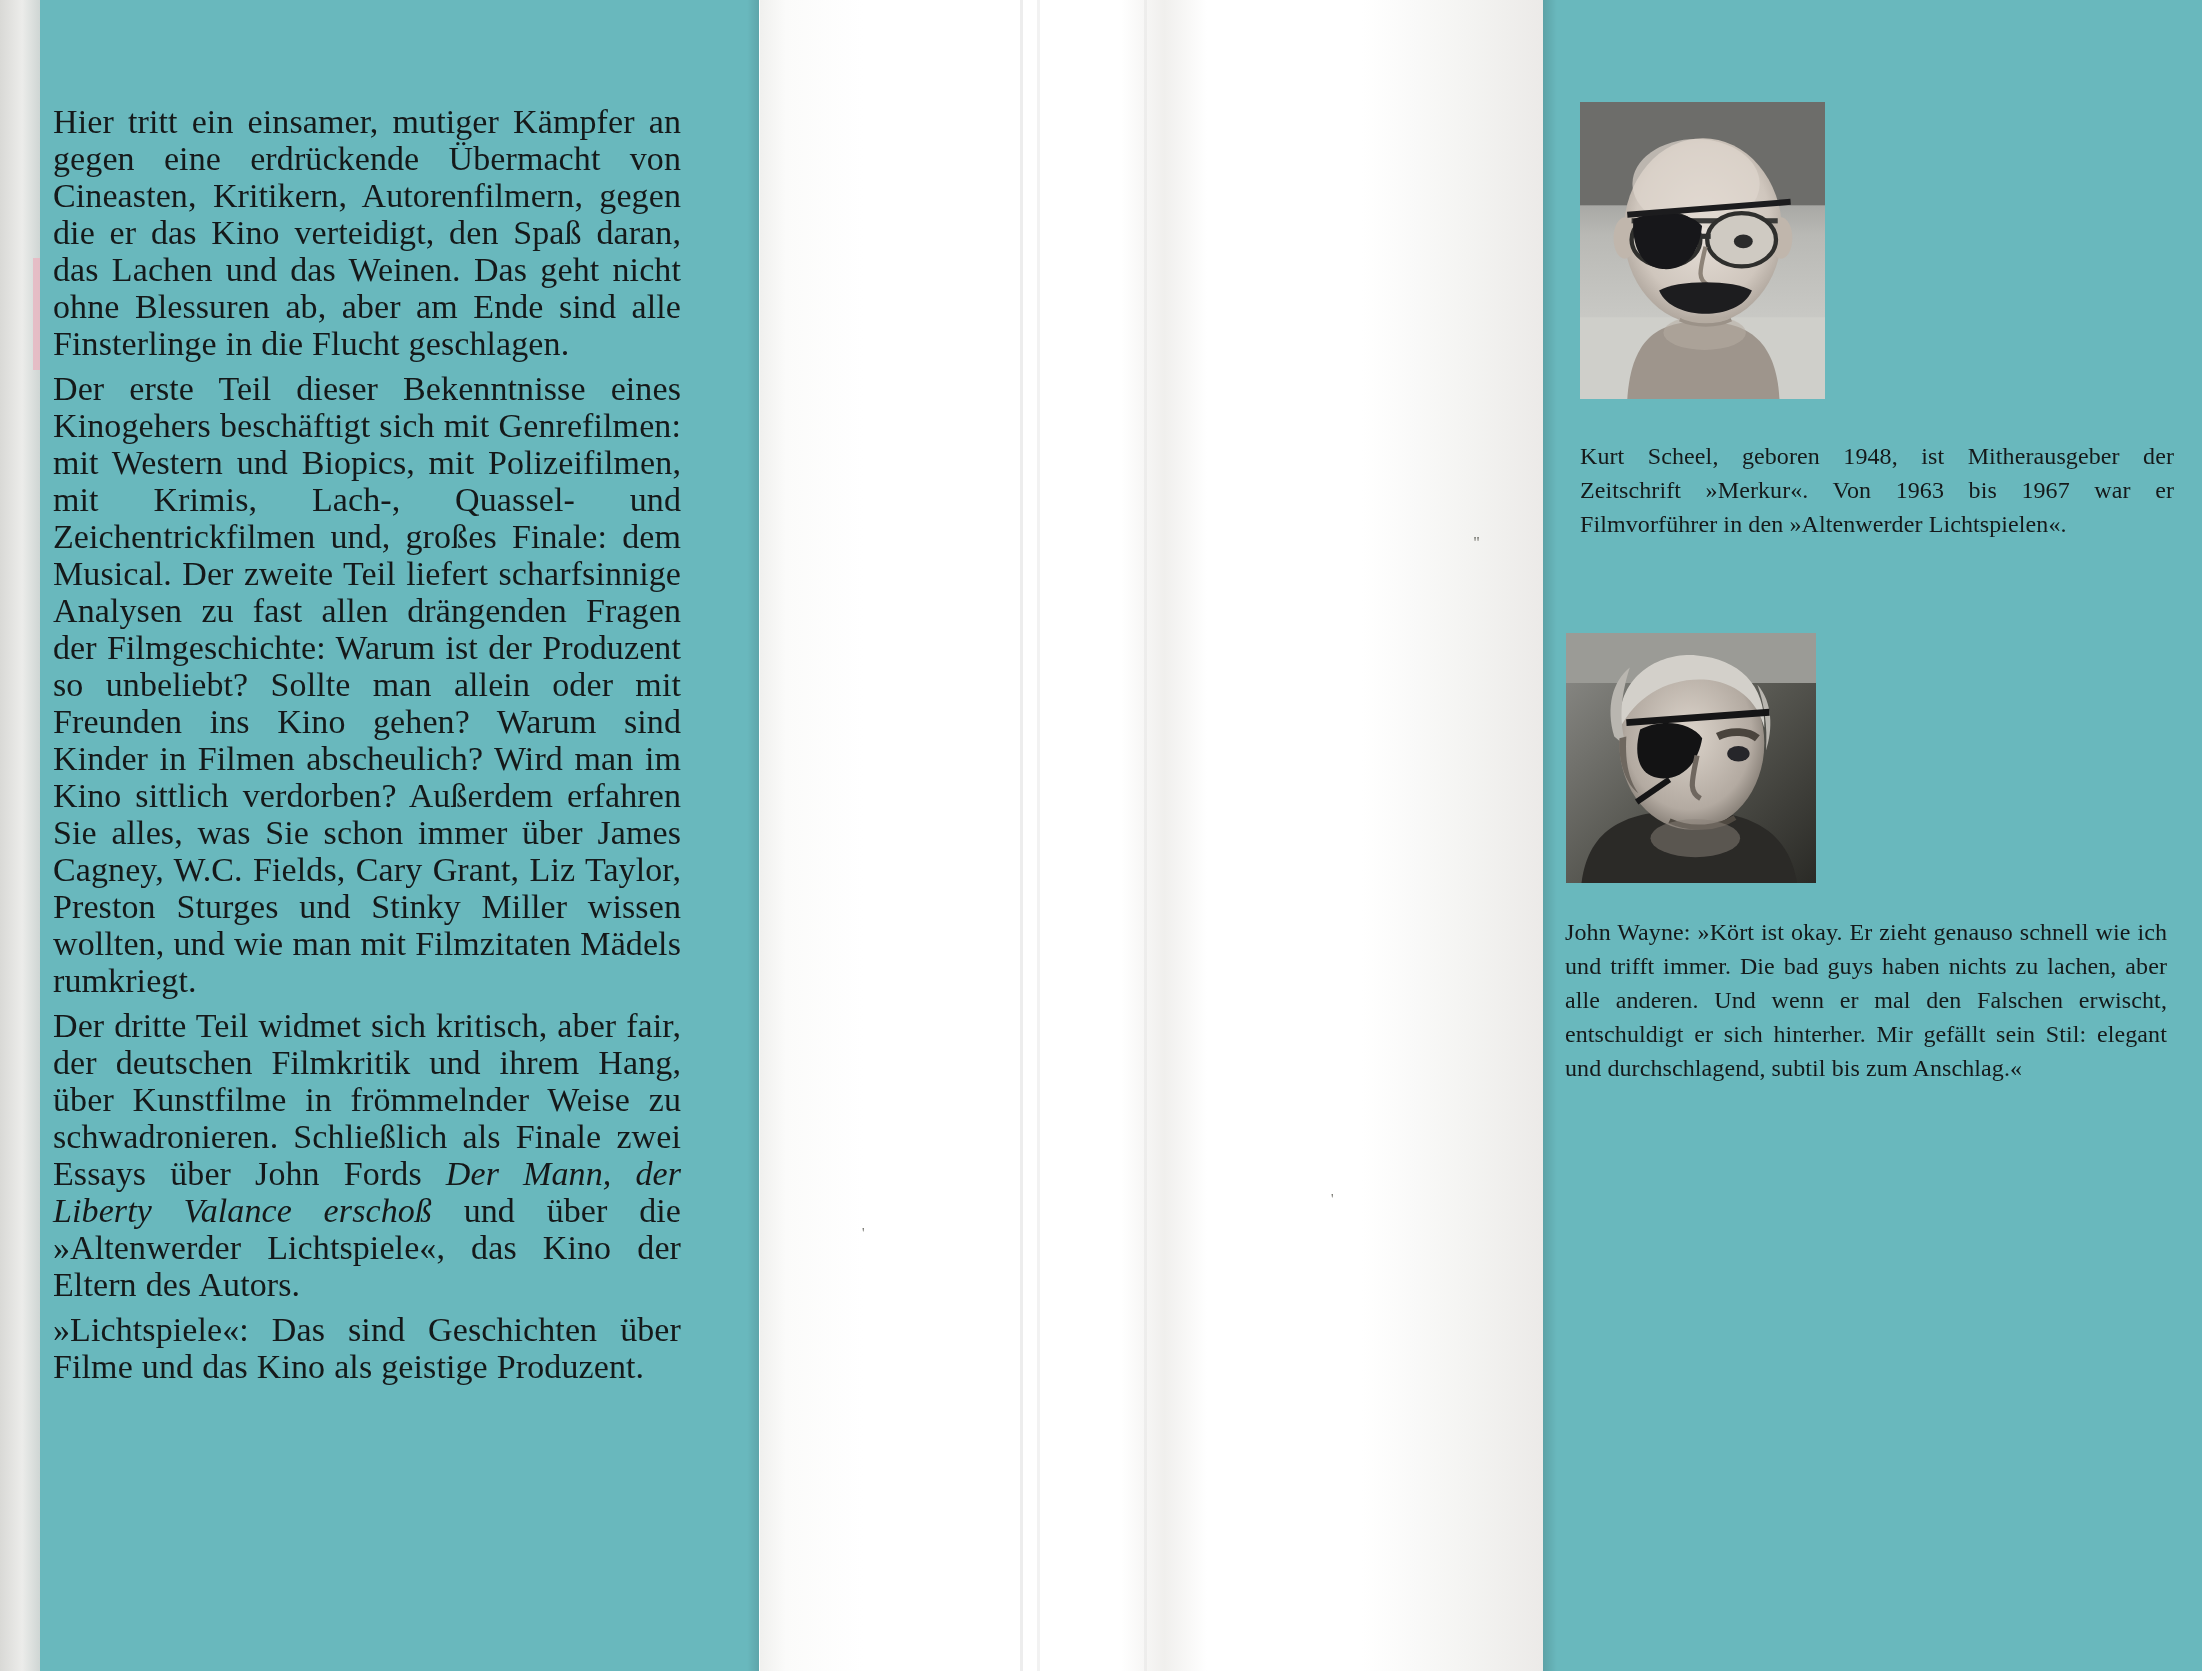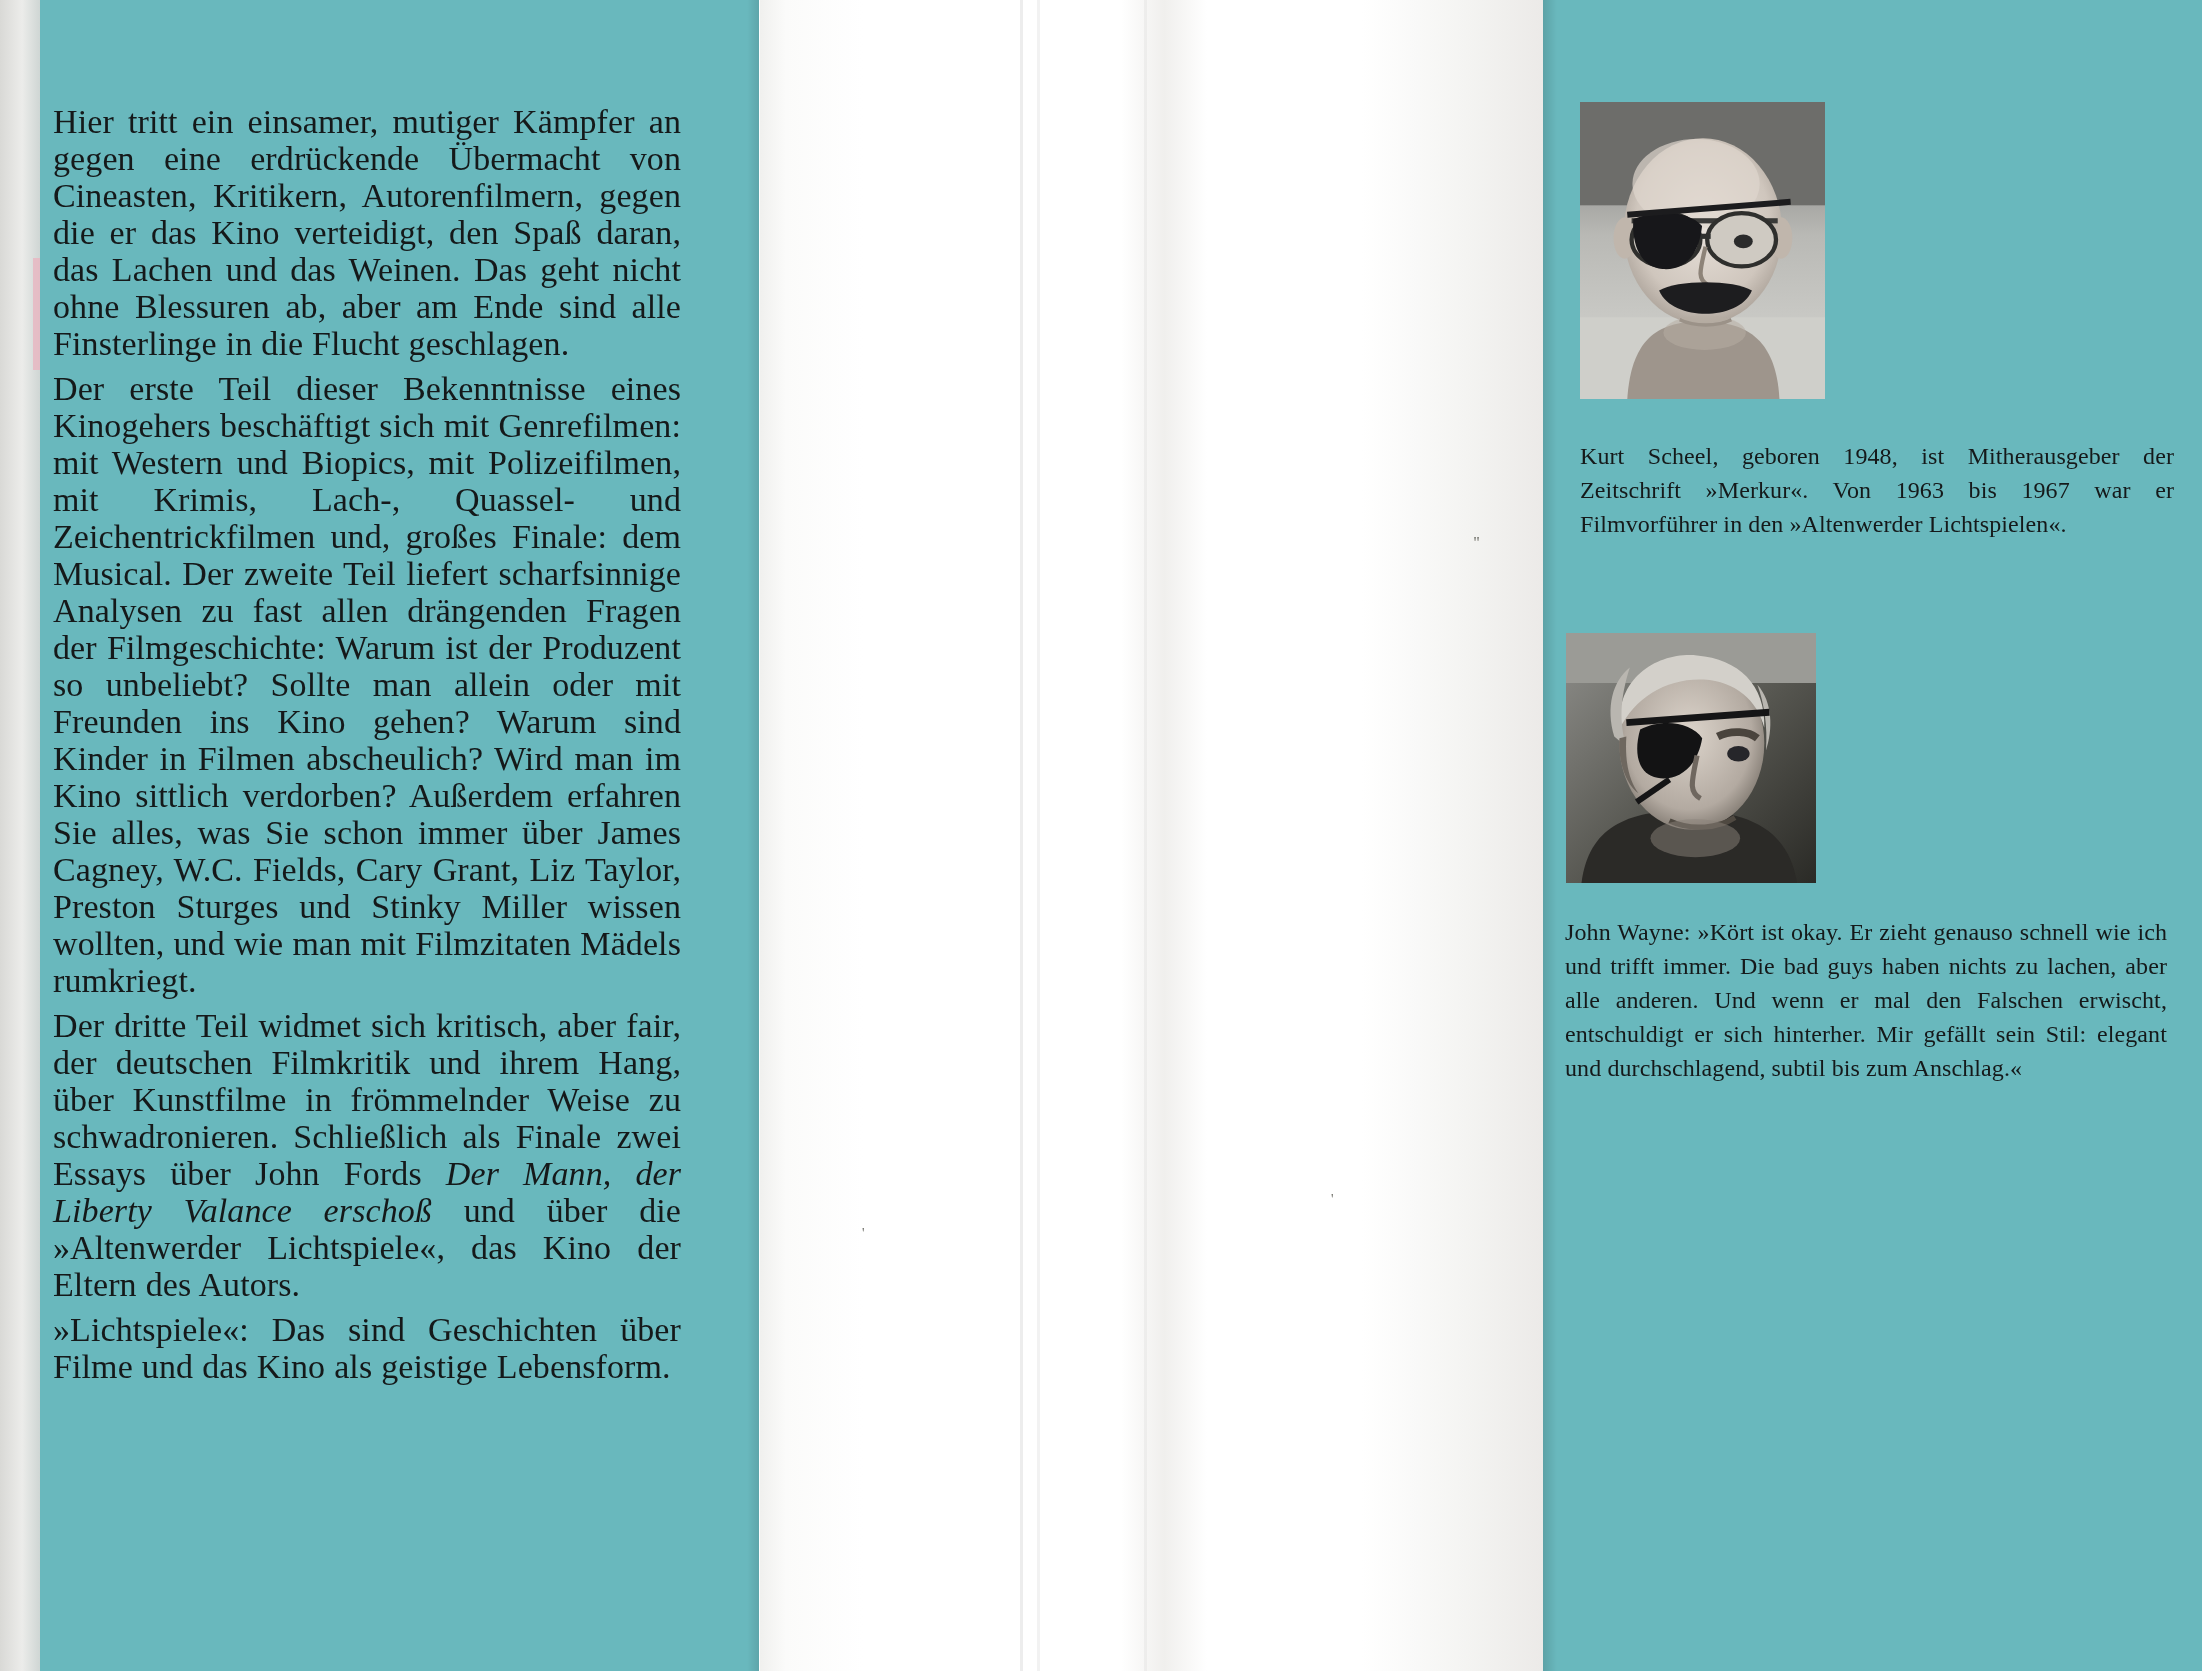--- a/index.html
+++ b/index.html
@@ -180,21 +180,21 @@
   <div class="artefact" style="left:862px; top:1226px; font-size:13.8px;">'</div>
   <div class="artefact" style="left:1331px; top:1192px; font-size:13.8px;">'</div>
   <div class="artefact" style="left:1613px; top:1172px; font-size:19px;">.’</div>
 
   <div class="flap-left"></div>
 
   <div class="blurb">
     <p>Hier tritt ein einsamer, mutiger Kämpfer an gegen eine erdrückende Übermacht von Cineasten, Kritikern, Autorenfilmern, gegen die er das Kino verteidigt, den Spaß daran, das Lachen und das Weinen. Das geht nicht ohne Blessuren ab, aber am Ende sind alle Finsterlinge in die Flucht geschlagen.</p>
     <p>Der erste Teil dieser Bekenntnisse eines Kinogehers beschäftigt sich mit Genrefilmen: mit Western und Biopics, mit Polizeifilmen, mit Krimis, Lach-, Quassel- und Zeichentrickfilmen und, großes Finale: dem Musical. Der zweite Teil liefert scharfsinnige Analysen zu fast allen drängenden Fragen der Filmgeschichte: Warum ist der Produzent so unbeliebt? Sollte man allein oder mit Freunden ins Kino gehen? Warum sind Kinder in Filmen abscheulich? Wird man im Kino sittlich verdorben? Außerdem erfahren Sie alles, was Sie schon immer über James Cagney, W.C. Fields, Cary Grant, Liz Taylor, Preston Sturges und Stinky Miller wissen wollten, und wie man mit Filmzitaten Mädels rumkriegt.</p>
     <p>Der dritte Teil widmet sich kritisch, aber fair, der deutschen Filmkritik und ihrem Hang, über Kunstfilme in frömmelnder Weise zu schwadronieren. Schließlich als Finale zwei Essays über John Fords <i>Der Mann, der Liberty Valance erschoß</i> und über die »Altenwerder Lichtspiele«, das Kino der Eltern des Autors.</p>
-    <p>»Lichtspiele«: Das sind Geschichten über Filme und das Kino als geistige Lebensform.</p>
+    <p>»Lichtspiele«: Das sind Geschichten über Filme und das Kino als geistige Produzent.</p>
   </div>
 
   <div class="flap-right"></div>
 
   <div class="photo" id="photo-scheel">
     <svg viewBox="0 0 285 345" preserveAspectRatio="none">
       <defs>
         <linearGradient id="bg1" x1="0" y1="0" x2="0" y2="1">
           <stop offset="0%" stop-color="#6f6f6d"></stop>
           <stop offset="45%" stop-color="#b9b9b5"></stop>

